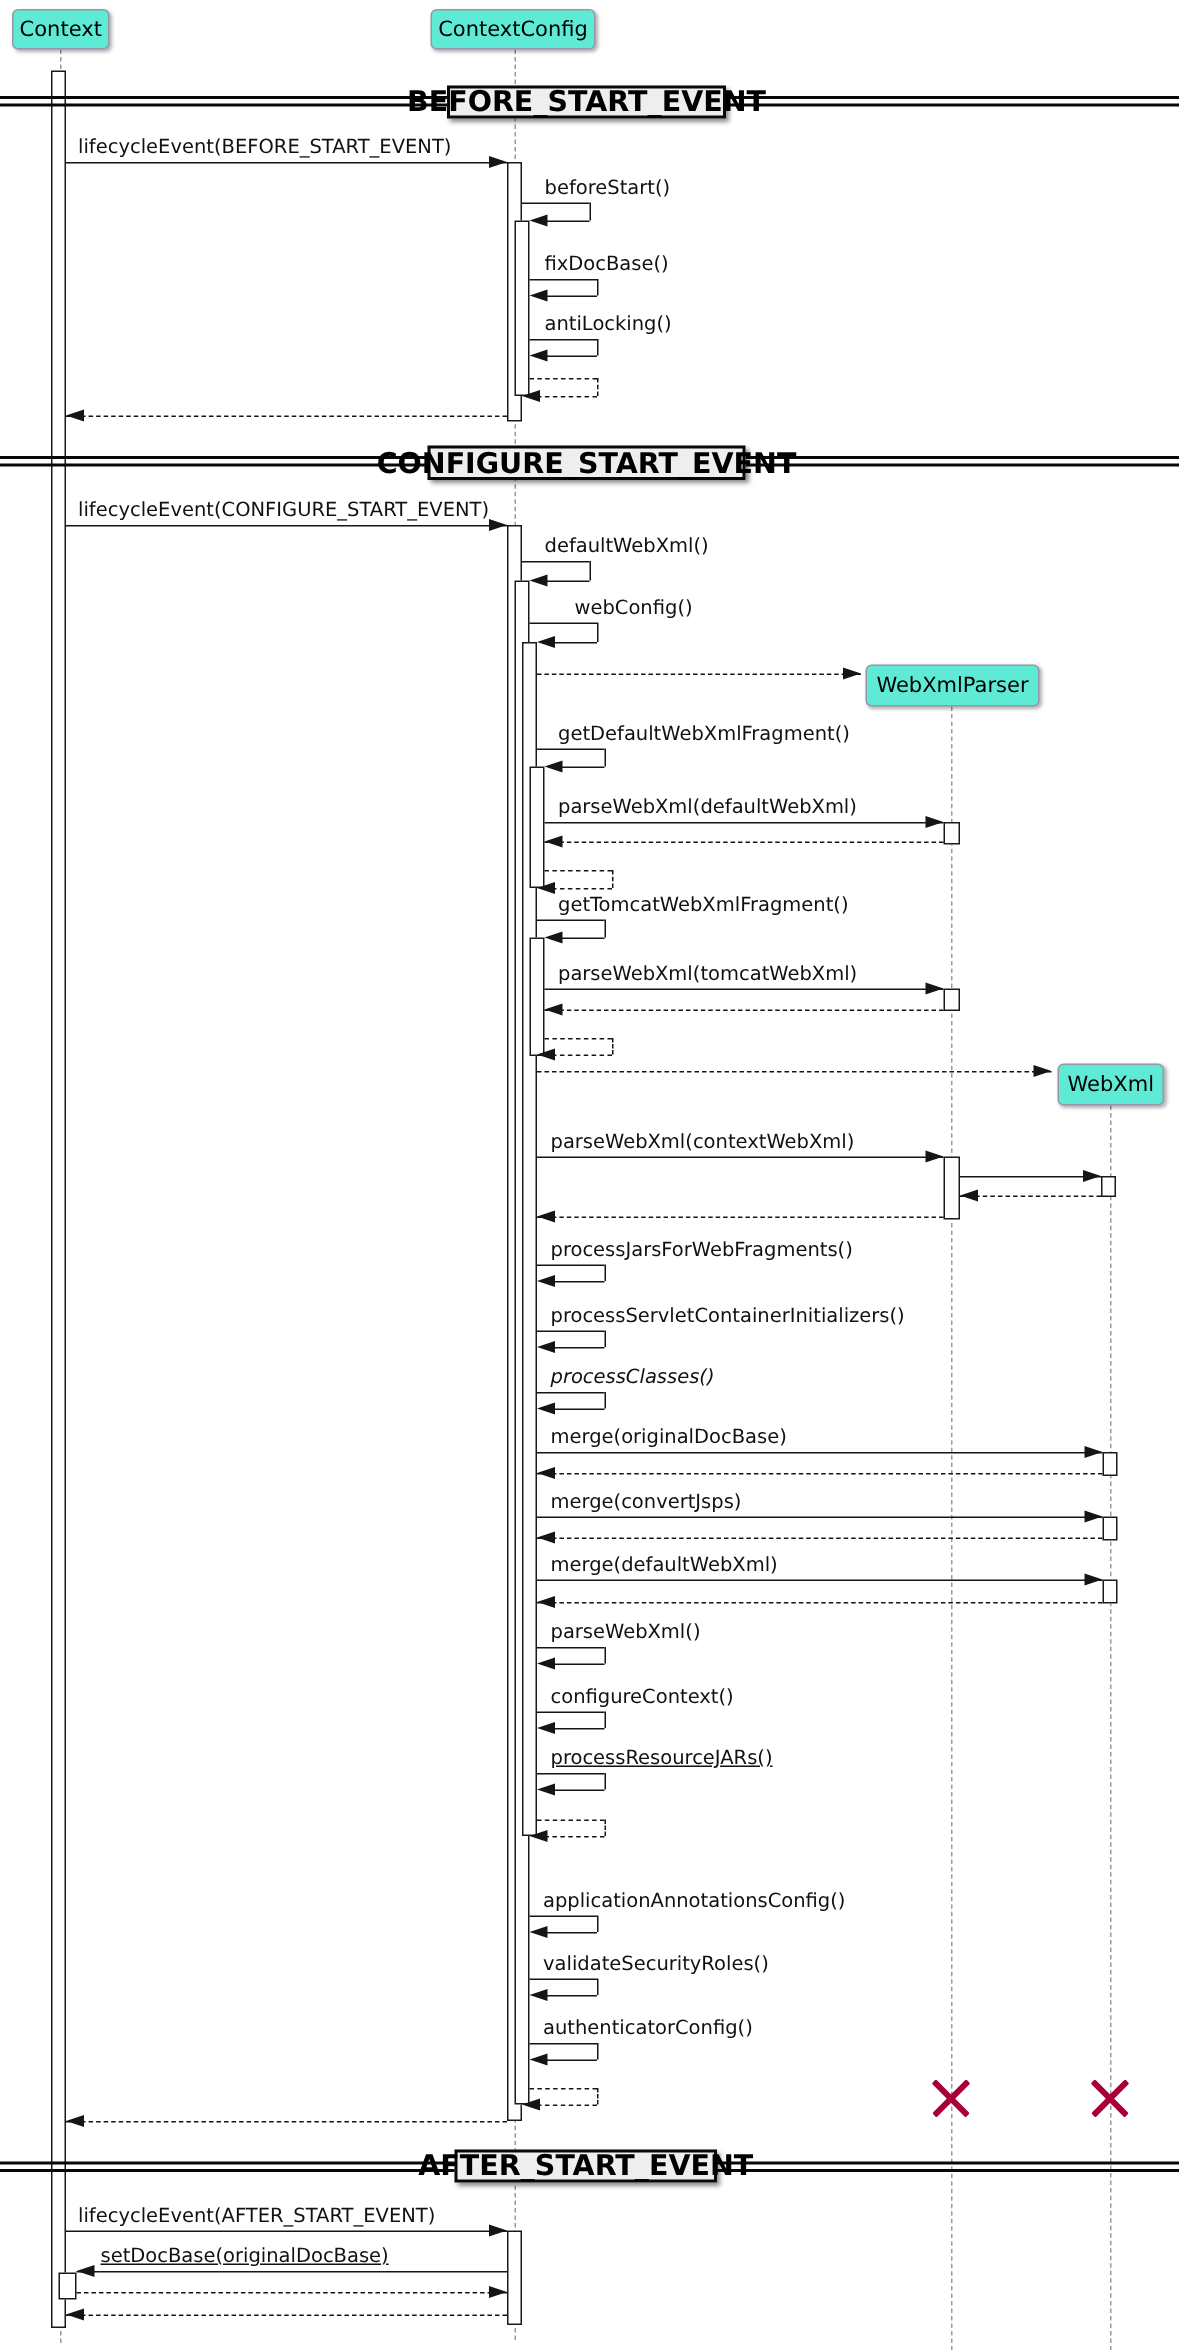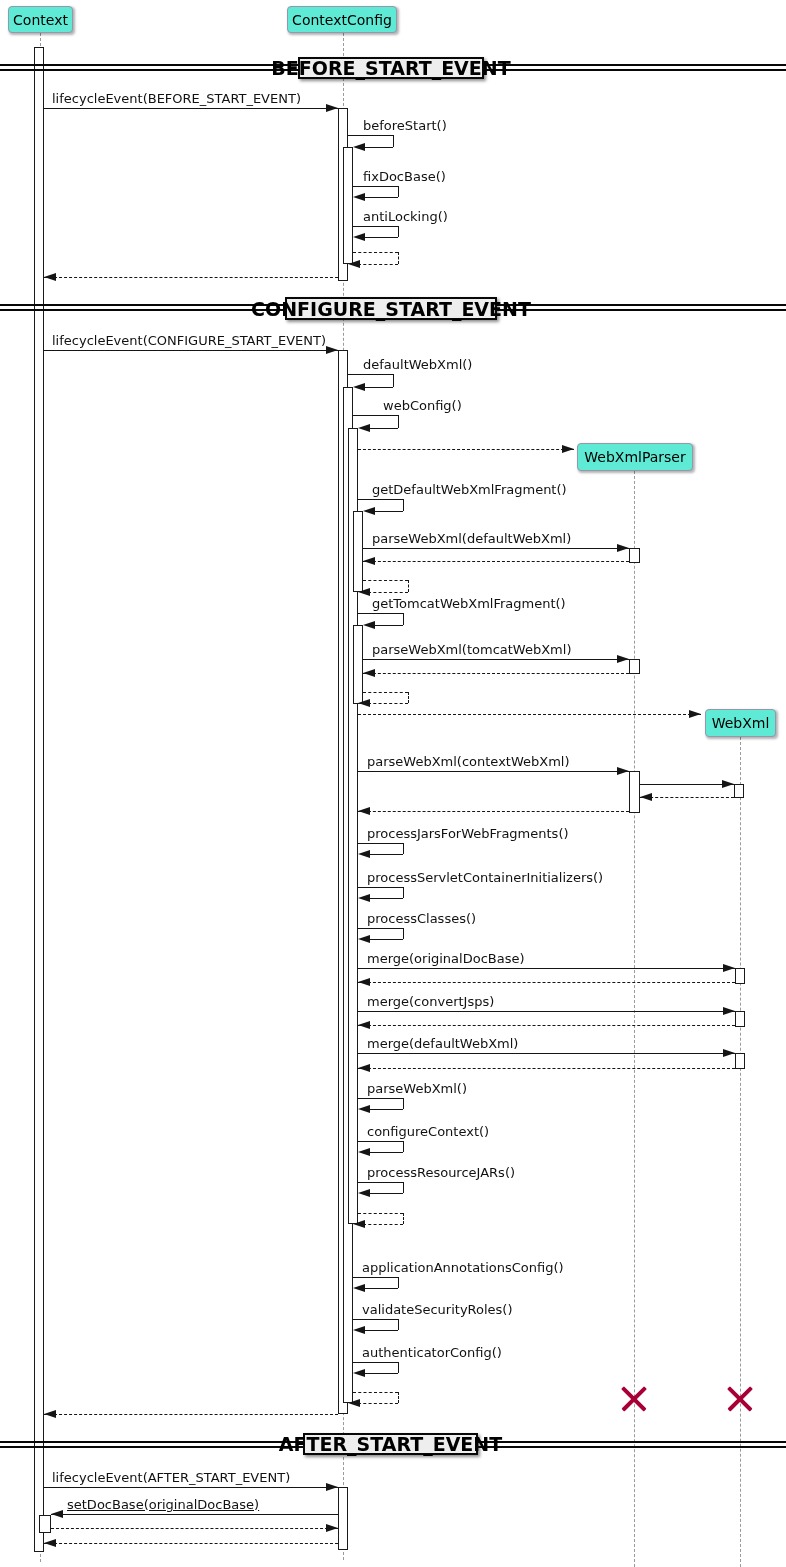--- a/index.html
+++ b/index.html
@@ -143,21 +143,21 @@
     <div class="mlabel" style="left: 367px; top: 826px;">processJarsForWebFragments()</div>
     <div class="mline" style="left: 358px; top: 887px; width: 45px;"></div>
     <div class="vline" style="left: 403px; top: 887px; height: 11px;"></div>
     <div class="mline" style="left: 368px; top: 898px; width: 35px;"></div>
     <div class="ah l" style="left: 358px; top: 894px;"></div>
     <div class="mlabel" style="left: 367px; top: 870px;">processServletContainerInitializers()</div>
     <div class="mline" style="left: 358px; top: 928px; width: 45px;"></div>
     <div class="vline" style="left: 403px; top: 928px; height: 11px;"></div>
     <div class="mline" style="left: 368px; top: 939px; width: 35px;"></div>
     <div class="ah l" style="left: 358px; top: 935px;"></div>
-    <div class="mlabel" style="left: 367px; top: 911px;">processClasses()</div>
+    <div class="mlabel" style="left: 367px; top: 911px; font-style: italic;">processClasses()</div>
     <div class="mline" style="left: 358px; top: 968px; width: 377px;"></div>
     <div class="ah r" style="left: 723px; top: 964px;"></div>
     <div class="mlabel" style="left: 367px; top: 951px;">merge(originalDocBase)</div>
     <div class="mline dash" style="left: 358px; top: 982px; width: 377px;"></div>
     <div class="ah l" style="left: 358px; top: 978px;"></div>
     <div class="mline" style="left: 358px; top: 1011px; width: 377px;"></div>
     <div class="ah r" style="left: 723px; top: 1007px;"></div>
     <div class="mlabel" style="left: 367px; top: 994px;">merge(convertJsps)</div>
     <div class="mline dash" style="left: 358px; top: 1025px; width: 377px;"></div>
     <div class="ah l" style="left: 358px; top: 1021px;"></div>
@@ -173,21 +173,21 @@
     <div class="mlabel" style="left: 367px; top: 1081px;">parseWebXml()</div>
     <div class="mline" style="left: 358px; top: 1141px; width: 45px;"></div>
     <div class="vline" style="left: 403px; top: 1141px; height: 11px;"></div>
     <div class="mline" style="left: 368px; top: 1152px; width: 35px;"></div>
     <div class="ah l" style="left: 358px; top: 1148px;"></div>
     <div class="mlabel" style="left: 367px; top: 1124px;">configureContext()</div>
     <div class="mline" style="left: 358px; top: 1182px; width: 45px;"></div>
     <div class="vline" style="left: 403px; top: 1182px; height: 11px;"></div>
     <div class="mline" style="left: 368px; top: 1193px; width: 35px;"></div>
     <div class="ah l" style="left: 358px; top: 1189px;"></div>
-    <div class="mlabel" style="left: 367px; top: 1165px;">processResourceJARs()</div>
+    <div class="mlabel" style="left: 367px; top: 1165px; text-decoration: underline;">processResourceJARs()</div>
     <div class="mline dash" style="left: 358px; top: 1213px; width: 45px;"></div>
     <div class="vline dash" style="left: 403px; top: 1213px; height: 11px;"></div>
     <div class="mline dash" style="left: 363px; top: 1224px; width: 40px;"></div>
     <div class="ah l" style="left: 353px; top: 1220px;"></div>
     <div class="mline" style="left: 353px; top: 1277px; width: 45px;"></div>
     <div class="vline" style="left: 398px; top: 1277px; height: 11px;"></div>
     <div class="mline" style="left: 363px; top: 1288px; width: 35px;"></div>
     <div class="ah l" style="left: 353px; top: 1284px;"></div>
     <div class="mlabel" style="left: 362px; top: 1260px;">applicationAnnotationsConfig()</div>
     <div class="mline" style="left: 353px; top: 1319px; width: 45px;"></div>

